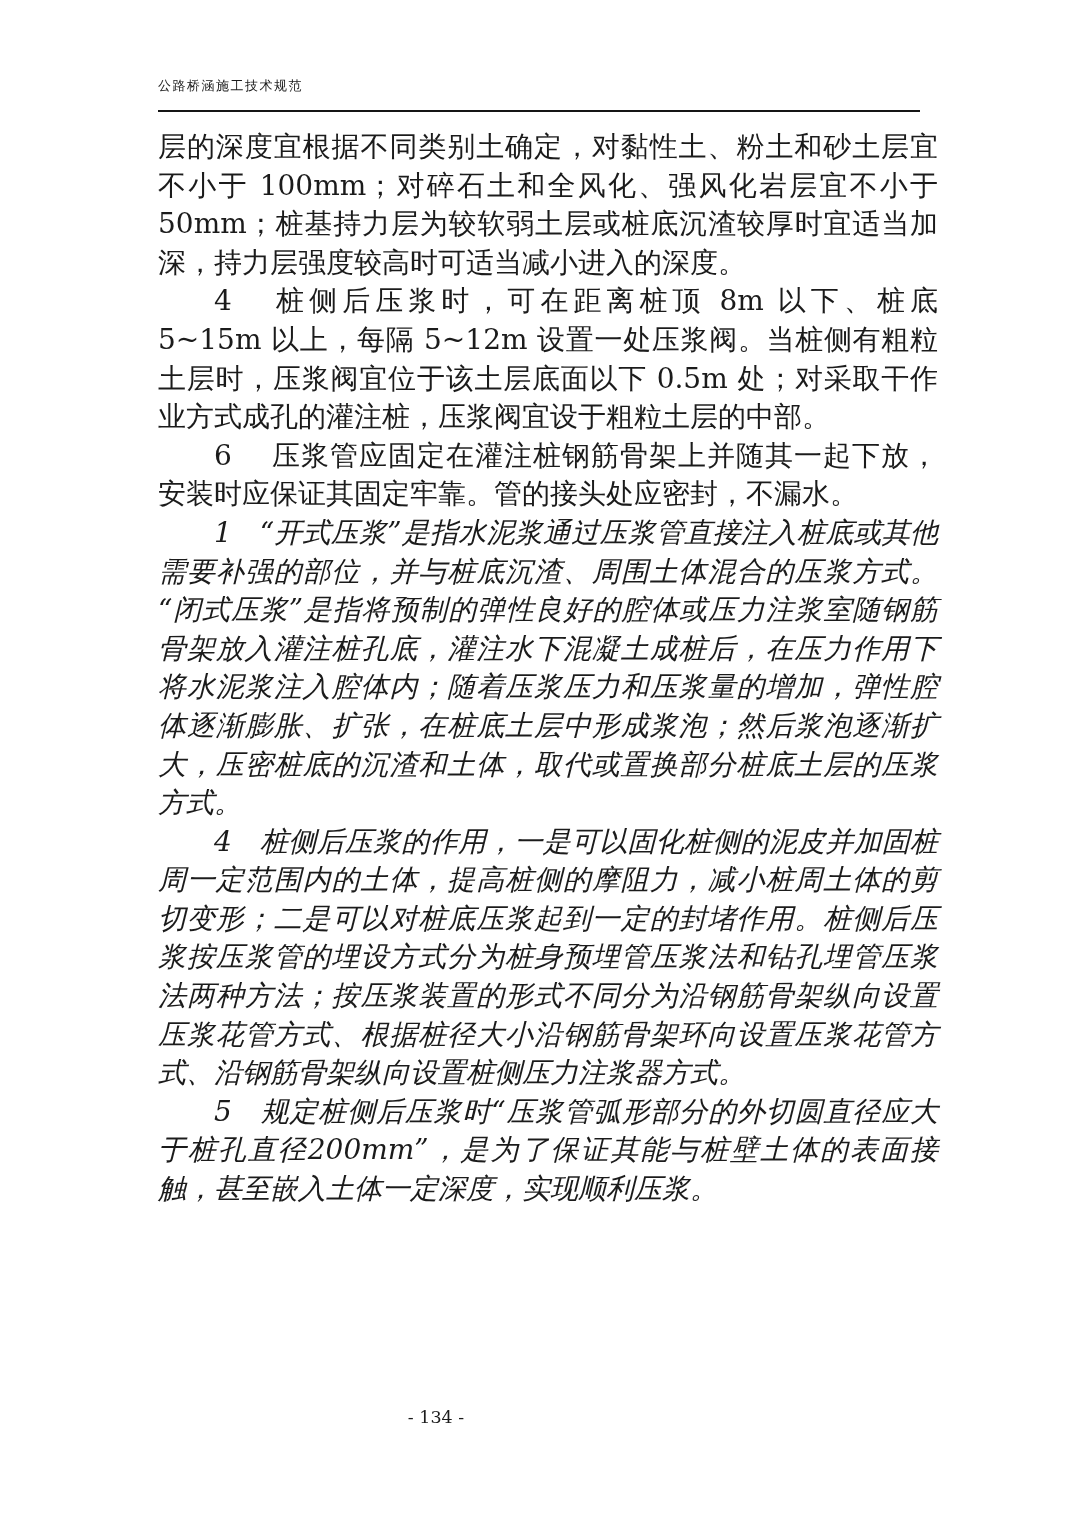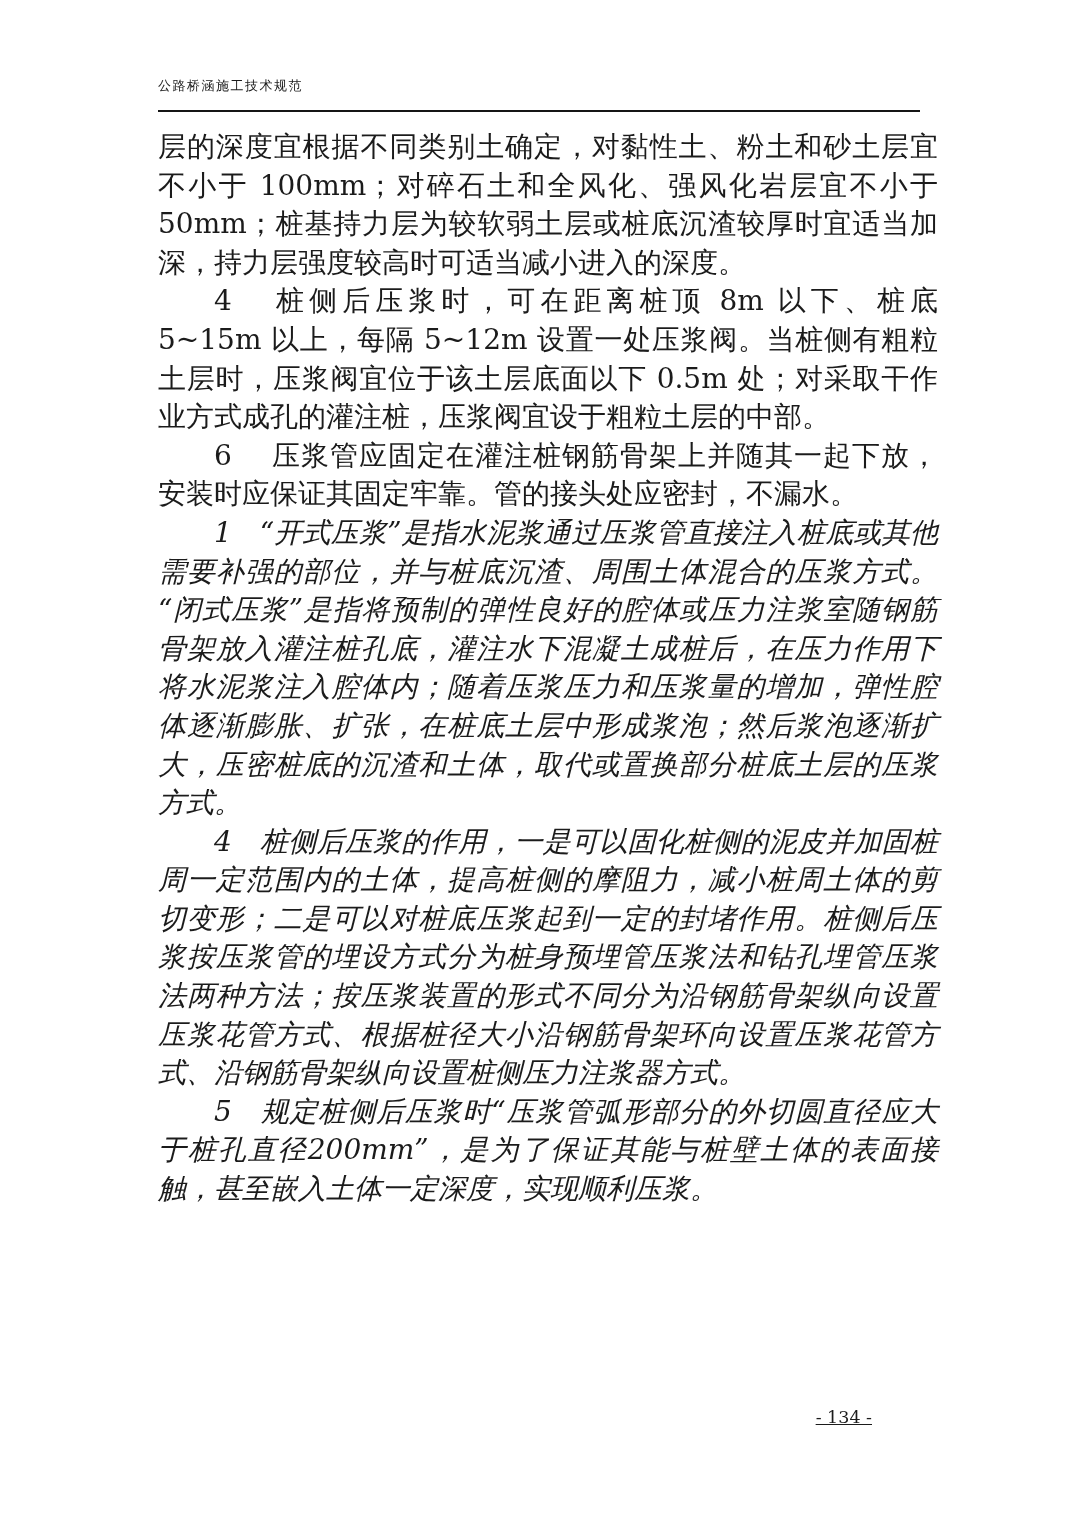--- a/index.html
+++ b/index.html
@@ -55,24 +55,23 @@
     text-indent: 2em;
   }
   .commentary-item .clause-num {
     margin-right: 1.0em;
   }
   .page-footer {
     position: absolute;
     left: 0;
     top: 1406px;
     width: 872px;
-    text-align: right;
+    text-align: center;
     font-size: 17.5px;
     line-height: 22px;
-    text-decoration: underline;
   }
 </style>
 </head>
 <body>
 
 <div>
 
   <header class="page-header">
     <span>公路桥涵施工技术规范</span>
   </header>

